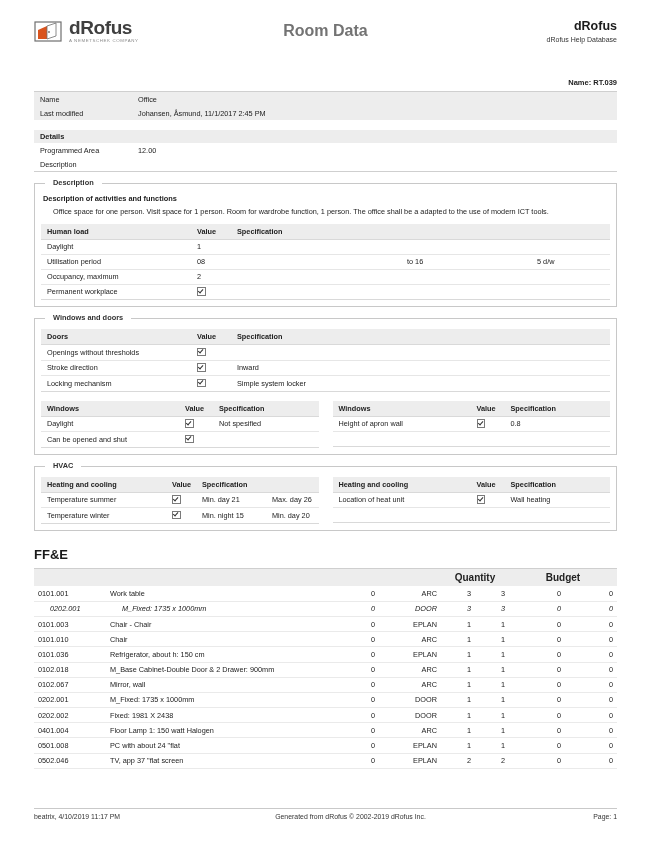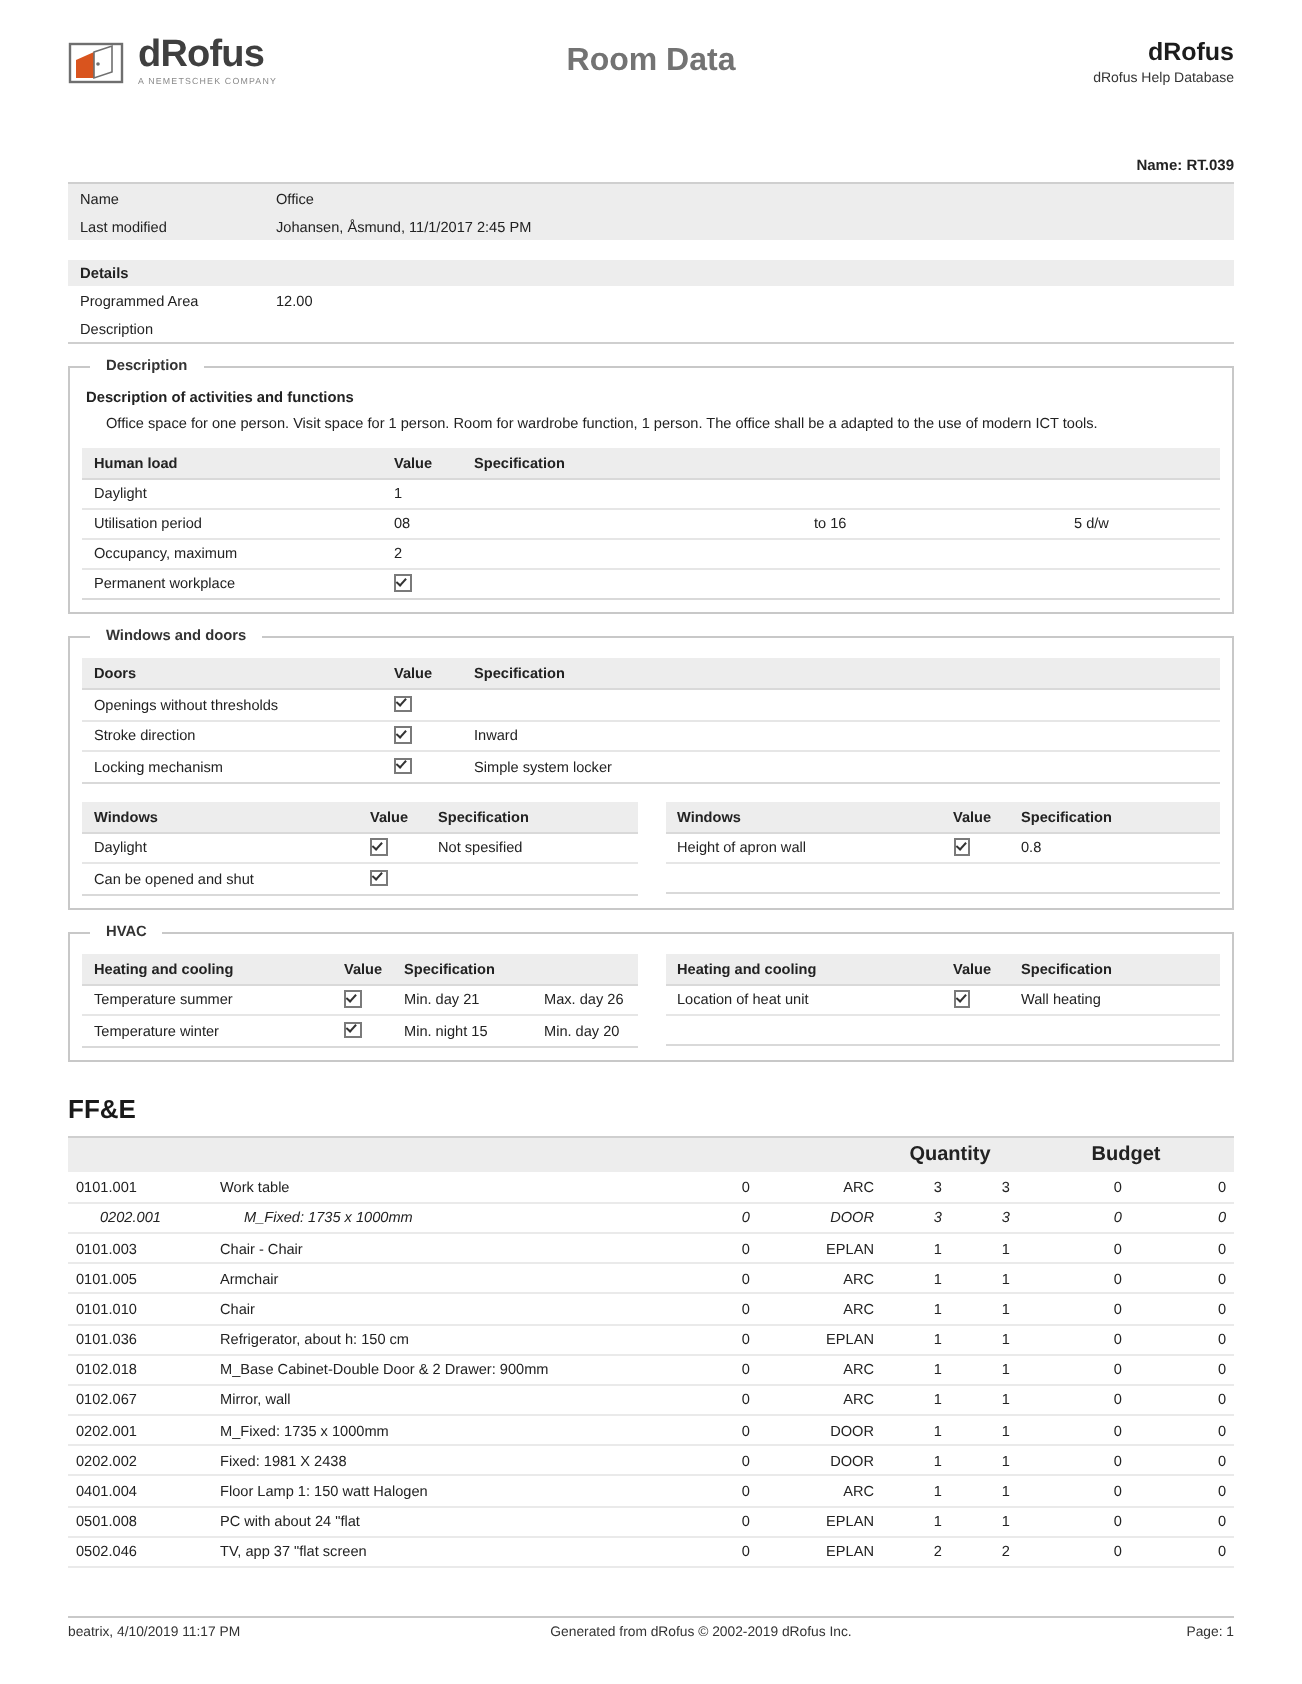--- a/index.html
+++ b/index.html
@@ -587,30 +587,20 @@
         <td>0101.003</td>
         <td>Chair - Chair</td>
         <td class="ta-r">0</td>
         <td class="ta-r">EPLAN</td>
         <td class="ta-r">1</td>
         <td class="ta-r">1</td>
         <td class="ta-r">0</td>
         <td class="ta-r">0</td>
       </tr>
       <tr>
-        <td>0101.005</td>
-        <td>Armchair</td>
-        <td class="ta-r">0</td>
-        <td class="ta-r">ARC</td>
-        <td class="ta-r">1</td>
-        <td class="ta-r">1</td>
-        <td class="ta-r">0</td>
-        <td class="ta-r">0</td>
-      </tr>
-      <tr>
         <td>0101.010</td>
         <td>Chair</td>
         <td class="ta-r">0</td>
         <td class="ta-r">ARC</td>
         <td class="ta-r">1</td>
         <td class="ta-r">1</td>
         <td class="ta-r">0</td>
         <td class="ta-r">0</td>
       </tr>
       <tr>

